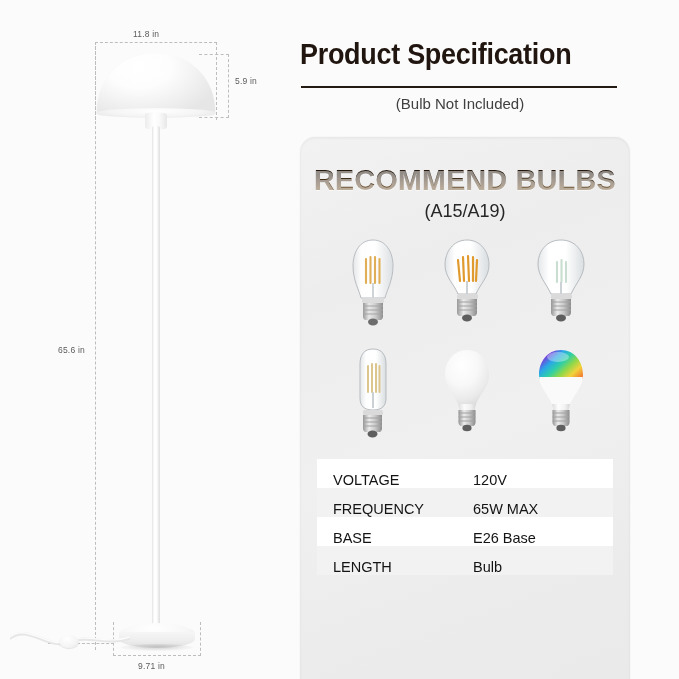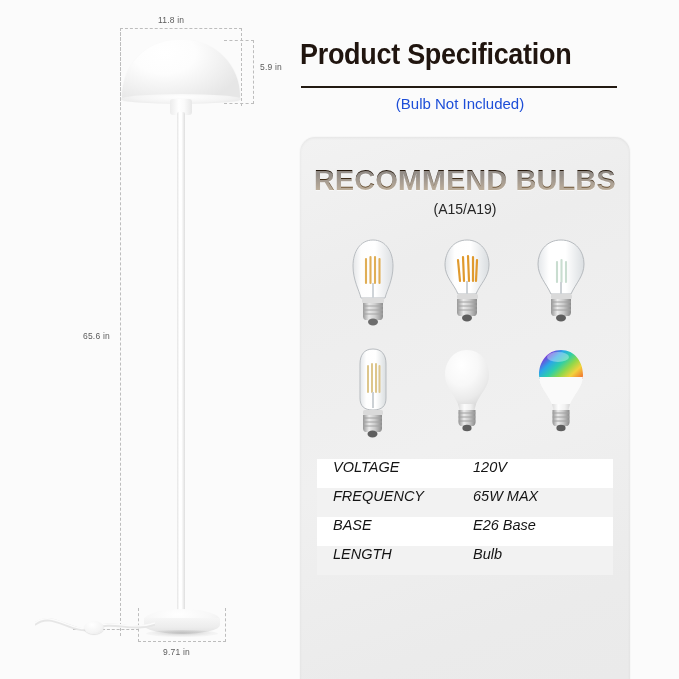--- a/index.html
+++ b/index.html
@@ -6,21 +6,21 @@
   body{
     width:679px;height:679px;
     background:#fbfbfb;
     font-family:"Liberation Sans", sans-serif;
     overflow:hidden;
     position:relative;
   }
   .stage{position:absolute;inset:0;}
 
   
-  .lamp-panel{position:absolute;left:0;top:2px;width:290px;height:582px;margin-left:25px;}
+  .lamp-panel{position:absolute;left:0;top:16px;width:290px;height:582px;}
 
   .dim-line{position:absolute;border-color:#b9b9b9;}
   .dim-h{border-top:1px dashed #bdbdbd;height:0;}
   .dim-v{border-left:1px dashed #bdbdbd;width:0;}
 
   .dim-label{
     position:absolute;
     font-size:8.5px;
     color:#5c5c5c;
     letter-spacing:.2px;
@@ -102,21 +102,21 @@
     font-family:"Liberation Sans", sans-serif;
     transform:scaleX(.93);transform-origin:left center;
     white-space:nowrap;
   }
   .title-rule{
     position:absolute;left:11px;top:86px;width:316px;height:2px;
     background:#231a12;
   }
   .subtitle{
     position:absolute;left:11px;top:95px;width:318px;
-    text-align:center;font-size:15px;color:#1d4ed8;
+    text-align:center;font-size:15px;color:#404040;
   }
 
   .card{
     position:absolute;left:10px;top:137px;
     width:330px;height:629px;
     border-radius:15px;
     background:linear-gradient(160deg,#f2f2f2 0%,#ededed 22%,#f0f0f0 48%,#ebebeb 75%,#e9e9e9 100%);
     box-shadow:0 1px 3px rgba(0,0,0,.06) inset, 0 0 0 1px rgba(0,0,0,.015);
     overflow:hidden;
   }
@@ -128,44 +128,43 @@
     letter-spacing:.4px;
     transform:scaleX(.95);
     background:linear-gradient(180deg,#1b1008 0%,#2a1d10 34%,#6b5130 72%,#9c7b47 100%);
     -webkit-background-clip:text;background-clip:text;
     color:transparent;-webkit-text-fill-color:transparent;
     text-shadow:0 1px 0 rgba(255,255,255,.5);
     white-space:nowrap;
   }
   .card-sub{
     position:absolute;left:0;top:64px;width:100%;
-    text-align:center;font-size:14px;color:#262626;
+    text-align:center;font-size:18px;color:#262626;
   }
 
   
   .bulbs{
     position:absolute;left:26px;top:96px;
     width:282px;height:220px;
     display:grid;grid-template-columns:repeat(3,1fr);
     grid-template-rows:repeat(2,110px);
   }
   .bulb-cell{position:relative;}
   .bulb-cell svg{position:absolute;left:50%;top:50%;transform:translate(-50%,-50%);}
 
   
   .spec-table{
     position:absolute;left:17px;top:322px;
     width:296px;
   }
   .spec-row{
-    display:flex;align-items:flex-start;
+    display:flex;align-items:flex-end;
     height:29px;
     font-size:14.5px;
     color:#141414;
-    font-style:italic;
   }
   .spec-row.odd{background:#ffffff;}
   .spec-row.even{background:#f2f2f2;}
   .spec-label{width:156px;padding-left:16px;box-sizing:border-box;}
   .spec-value{flex:1;}
 </style>
 </head>
 <body>
 
 <div class="stage">

